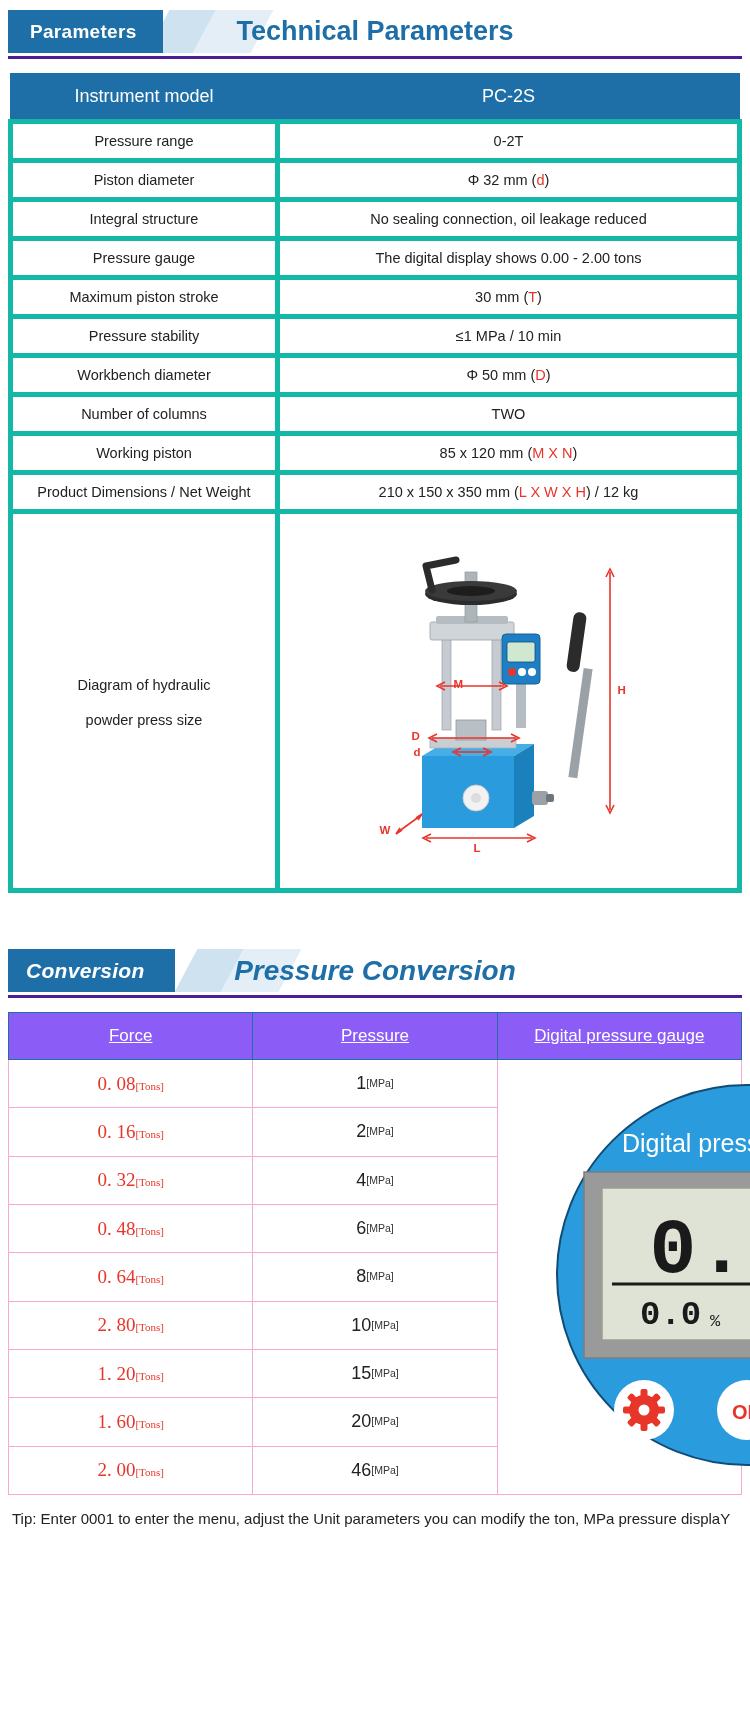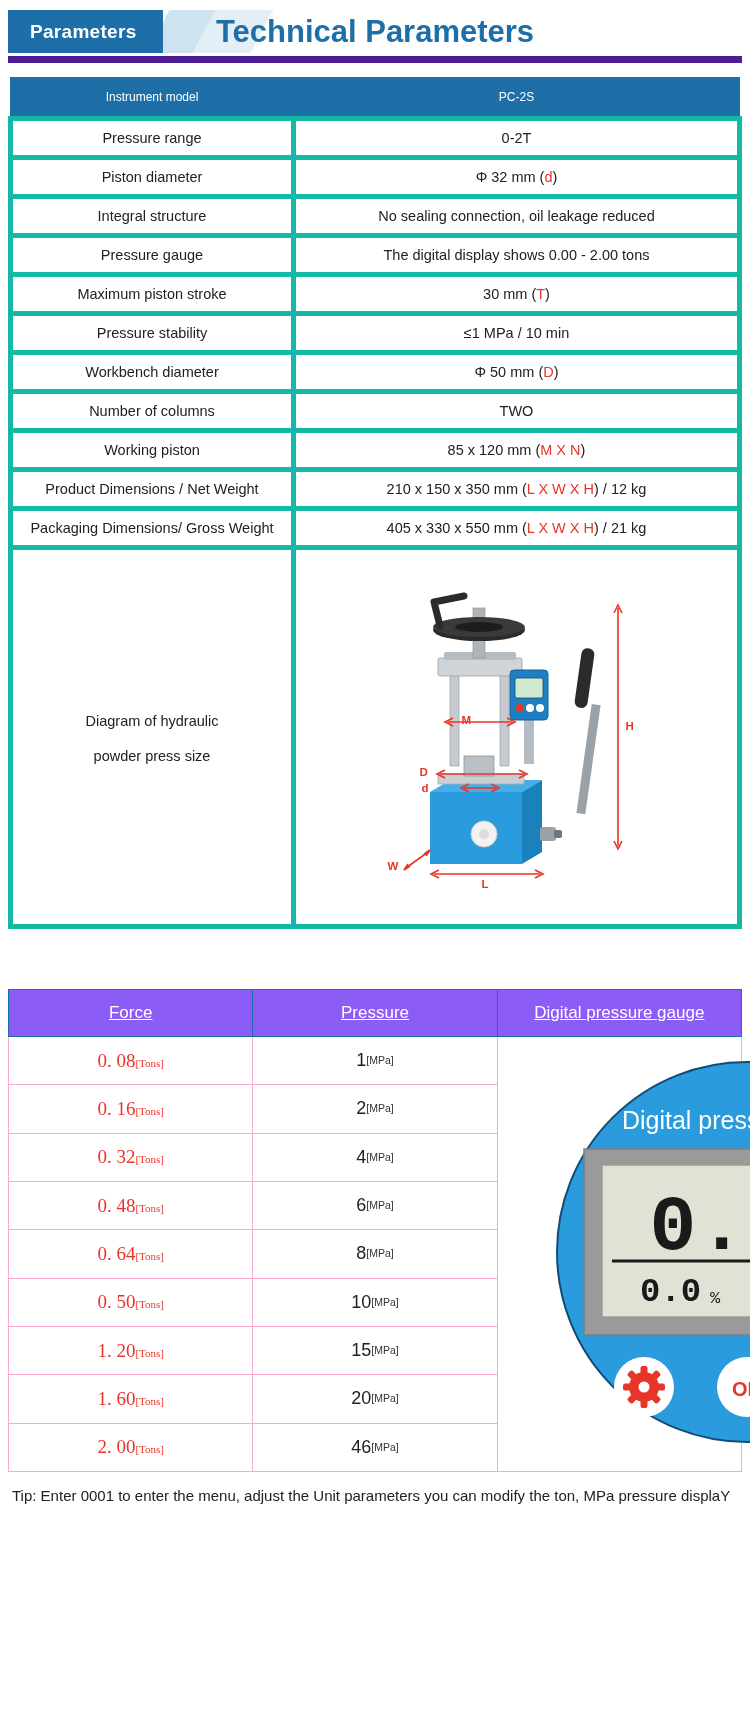--- a/index.html
+++ b/index.html
@@ -10,21 +10,21 @@
     color:#222;
     -webkit-font-smoothing:antialiased;
   }
   .page{width:750px;position:relative;overflow:hidden;}
 
   
   .banner{
     position:relative;
     height:46px;
     margin:10px 8px 0 8px;
-    border-bottom:7px solid #4c1d95;
+    border-bottom:3px solid #4c1d95;
   }
   .banner .tab{
     position:absolute;left:0;top:0;
     height:43px;
     background:#1e6fa8;
     color:#ffffff;
     font-size:19px;
     font-weight:bold;
     display:flex;align-items:center;
     padding:0 26px 0 22px;
@@ -38,21 +38,21 @@
     background:#cfe2f0;
     transform:skewX(-28deg);
     z-index:1;
   }
   .banner .slant.s1{left:150px;}
   .banner .slant.s2{left:196px;background:#e4eef7;width:58px;}
   .banner .title{
     position:absolute;left:0;right:0;top:0;height:43px;
     display:flex;align-items:center;justify-content:center;
     color:#1e6fa8;
-    font-size:31px;
+    font-size:27px;
     font-weight:bold;
     z-index:2;
   }
   .banner.conv .tab{font-style:italic;font-size:21px;padding:0 30px 0 18px;}
   .banner.conv .title{font-style:italic;font-size:28px;}
 
   
   table.ptable{
     width:734px;
     margin:14px 8px 0 8px;
@@ -62,23 +62,23 @@
   table.ptable td{
     border:5px solid #14b8a6;
     font-size:14.5px;
     text-align:center;
     padding:9px 6px;
     color:#222;
   }
   table.ptable tr.head td{
     background:#1e6fa8;
     color:#fff;
-    font-size:12px;
+    font-size:18px;
     border:1px solid #1e6fa8;
-    padding:12px 10px;
+    padding:12px 2px;
   }
   table.ptable td.lbl{width:262px;}
   .red{color:#e8352a;}
 
   .diagram-label{
     line-height:2.4;
     font-size:14.5px;
   }
   .diagram-cell{padding:14px 4px 10px 4px !important;height:350px;vertical-align:middle;margin-left:6px;}
 
@@ -188,24 +188,20 @@
     <tr>
       <td class="lbl">Working piston</td>
       <td><span>85 x 120 mm (</span><span class="red">M X N</span><span>)</span></td>
     </tr>
 
     <tr>
       <td class="lbl">Product Dimensions / Net Weight</td>
       <td><span>210 x 150 x 350 mm (</span><span class="red">L X W X H</span><span>) / 12 kg</span></td>
     </tr>
 
-    <tr>
-      <td class="lbl">Packaging Dimensions/ Gross Weight</td>
-      <td><span>405 x 330 x 550 mm (</span><span class="red">L X W X H</span><span>) / 21 kg</span></td>
-    </tr>
 
     <tr>
       <td class="lbl diagram-cell">
         <div class="diagram-label">Diagram of hydraulic</div>
         <div class="diagram-label">powder press size</div>
       </td>
       <td class="diagram-cell">
         <div class="press-wrap">
           <svg width="290" height="330" viewBox="0 0 290 330">
 
@@ -282,20 +278,26 @@
           <span class="arw" style="left:16px;top:286px;">W</span>
           <span class="arw" style="left:110px;top:304px;">L</span>
         </div>
       </td>
     </tr>
   </tbody>
     </table>
 
   <div class="spacer"></div>
 
+  <div class="banner conv">
+    <div class="slant s1" style="left:178px;"></div>
+    <div class="slant s2" style="left:224px;"></div>
+    <div class="tab">Conversion</div>
+    <div class="title">Pressure Conversion</div>
+  </div>
 
   <table class="ctable">
     <tbody>
         <tr>
       <th>Force</th>
       <th>Pressure</th>
       <th>Digital pressure gauge</th>
     </tr>
 
     <tr>
@@ -348,21 +350,21 @@
     </tr>
     <tr>
       <td class="force"><span>0. 48</span><span class="u">[Tons]</span></td>
       <td class="pres"><span>6</span><span class="u">[MPa]</span></td>
     </tr>
     <tr>
       <td class="force"><span>0. 64</span><span class="u">[Tons]</span></td>
       <td class="pres"><span>8</span><span class="u">[MPa]</span></td>
     </tr>
     <tr>
-      <td class="force"><span>0. 50</span><span class="u">[Tons]</span></td>
+      <td class="force"><span>2. 80</span><span class="u">[Tons]</span></td>
       <td class="pres"><span>10</span><span class="u">[MPa]</span></td>
     </tr>
     <tr>
       <td class="force"><span>1. 20</span><span class="u">[Tons]</span></td>
       <td class="pres"><span>15</span><span class="u">[MPa]</span></td>
     </tr>
     <tr>
       <td class="force"><span>1. 60</span><span class="u">[Tons]</span></td>
       <td class="pres"><span>20</span><span class="u">[MPa]</span></td>
     </tr>

